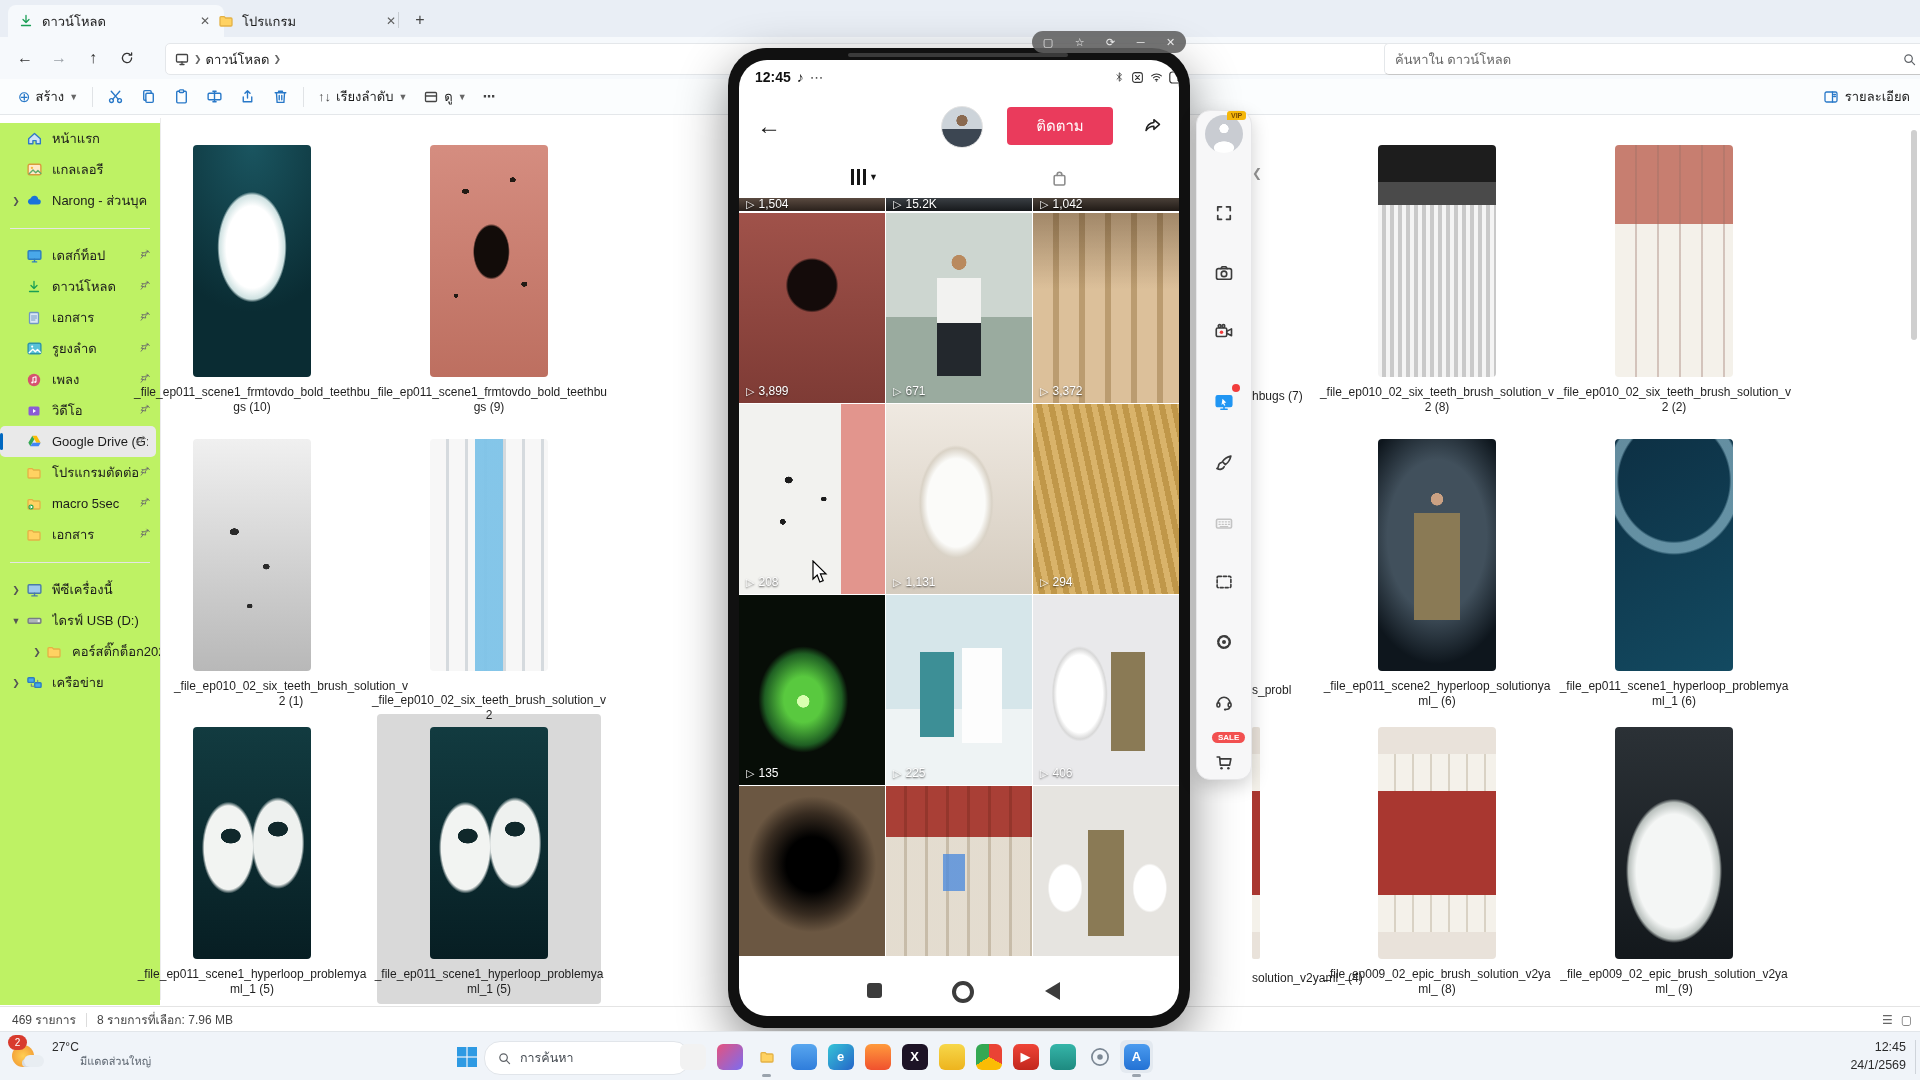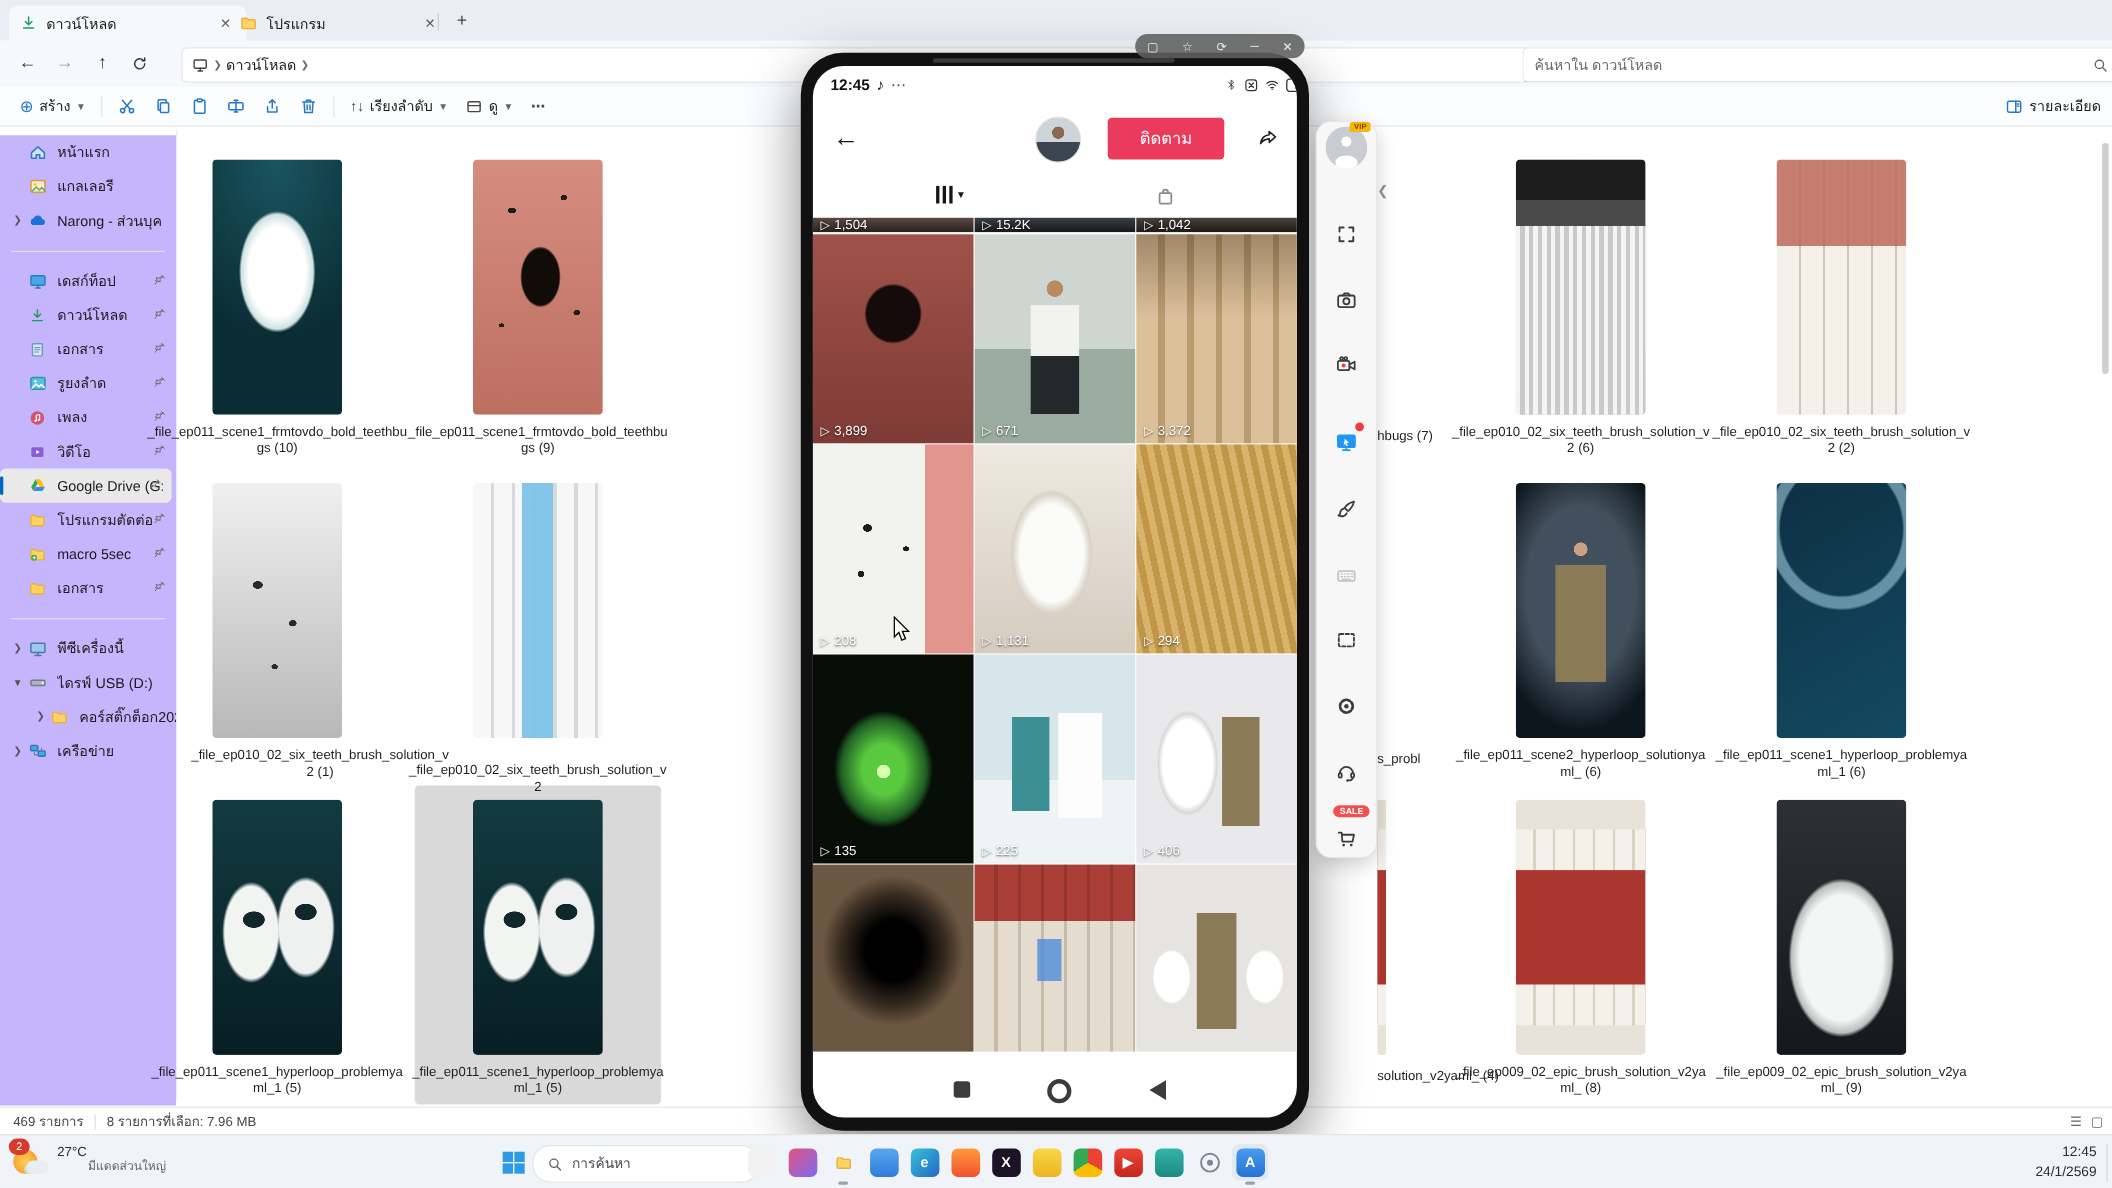--- a/index.html
+++ b/index.html
@@ -18,21 +18,21 @@
   .navbtn.dis{color:#9aa0a6;}
   #crumbbox{position:absolute;left:165px;top:43px;width:1208px;height:30px;background:#ffffff;border:1px solid #e4e7ea;border-radius:5px;display:flex;align-items:center;gap:4px;padding:0 8px;font-size:13px;color:#1b1b1b;}
   #searchbox{position:absolute;left:1384px;top:43px;width:522px;height:30px;background:#ffffff;border:1px solid #e4e7ea;border-bottom-color:#c7c7c7;border-radius:5px;display:flex;align-items:center;padding:0 10px;font-size:13px;color:#6a6a6a;}
   #searchbox .mag{margin-left:auto;}
   #toolbar{position:absolute;left:0;top:79px;width:1920px;height:35px;background:#fbfdfe;border-bottom:1px solid #e4e7ea;display:flex;align-items:center;font-size:13px;color:#1b1b1b;}
   .tbtn{display:flex;align-items:center;gap:5px;padding:0 8px;height:28px;border-radius:5px;}
   .tdiv{width:1px;height:20px;background:#e0e3e6;margin:0 6px;}
   .chev{font-size:9px;color:#666;}
   #details-btn{position:absolute;right:10px;top:0;height:35px;display:flex;align-items:center;gap:6px;font-size:13px;color:#1b1b1b;}
   
-  #sidebar{position:absolute;left:0;top:123px;width:160px;bottom:75px;background:#c4b5fd;}
+  #sidebar{position:absolute;left:0;top:123px;width:160px;bottom:75px;background:#bef264;}
   .srow{height:31px;display:flex;align-items:center;position:relative;padding-left:8px;font-size:13px;color:#1b1b1b;}
   .srow .exp{width:16px;font-size:9px;color:#555;display:flex;justify-content:center;}
   .srow .sic{width:20px;height:20px;margin-right:8px;display:flex;align-items:center;justify-content:center;flex:none;}
   .srow .slbl{white-space:nowrap;overflow:hidden;max-width:96px;}
   .srow .pin{position:absolute;right:8px;top:8px;}
   .srow.sel{background:#e9e9e9;border-radius:5px;margin-right:4px;}
   .srow.sel::before{content:"";position:absolute;left:0;top:7px;width:3px;height:17px;border-radius:2px;background:#0067c0;}
   .sdiv{height:24px;display:flex;align-items:center;}
   .sdiv::before{content:"";height:1px;background:#e5e5e5;flex:1;margin:0 10px;}
   #sidesep{position:absolute;left:160px;top:118px;bottom:80px;width:1px;background:#ececec;}
@@ -483,21 +483,21 @@
 <div id="sidesep"></div>
 
 <div id="filesarea">
   <div id="selbox"></div>
 <div class="fthumb ft-tooth-teal" style="left: 193px; top: 145px;"></div>
     <div class="flabel" style="left: 134px; top: 385px;">_file_ep011_scene1_frmtovdo_bold_teethbugs (10)</div>
     <div class="fthumb ft-decay-pink" style="left: 430px; top: 145px;"></div>
     <div class="flabel" style="left: 371px; top: 385px;">_file_ep011_scene1_frmtovdo_bold_teethbugs (9)</div>
     <div class="ffrag" style="top: 389px;">hbugs (7)</div>
     <div class="fthumb ft-brush-gray" style="left: 1378px; top: 145px;"></div>
-    <div class="flabel" style="left: 1319px; top: 385px;">_file_ep010_02_six_teeth_brush_solution_v2 (6)</div>
+    <div class="flabel" style="left: 1319px; top: 385px;">_file_ep010_02_six_teeth_brush_solution_v2 (8)</div>
     <div class="fthumb ft-teeth-pink" style="left: 1615px; top: 145px;"></div>
     <div class="flabel" style="left: 1556px; top: 385px;">_file_ep010_02_six_teeth_brush_solution_v2 (2)</div>
     <div class="fthumb ft-decay-gray" style="left: 193px; top: 439px;"></div>
     <div class="flabel" style="left: 134px; top: 679px; margin-left: 39px;">_file_ep010_02_six_teeth_brush_solution_v2 (1)</div>
     <div class="fthumb ft-brush-blue" style="left: 430px; top: 439px;"></div>
     <div class="flabel" style="left: 371px; top: 679px; margin-top: 14px;">_file_ep010_02_six_teeth_brush_solution_v2</div>
     <div class="ffrag" style="top: 683px;">s_probl</div>
     <div class="fthumb ft-uniform-dark" style="left: 1378px; top: 439px;"></div>
     <div class="flabel" style="left: 1319px; top: 679px;">_file_ep011_scene2_hyperloop_solutionyaml_ (6)</div>
     <div class="fthumb ft-xray-blue" style="left: 1615px; top: 439px;"></div>

